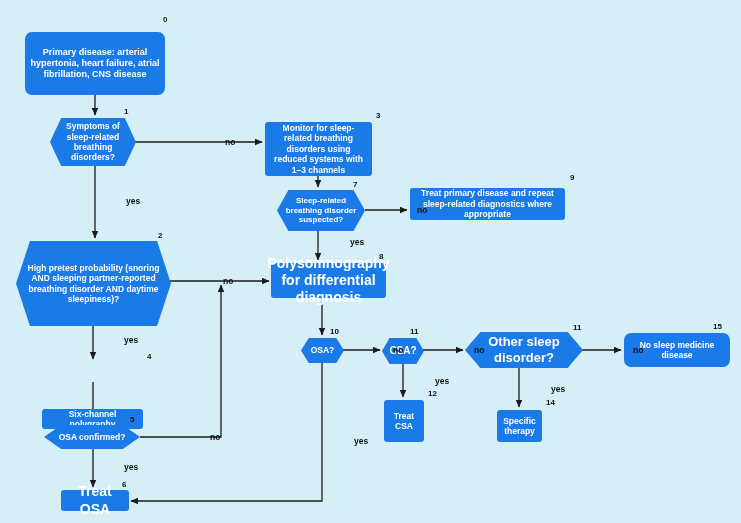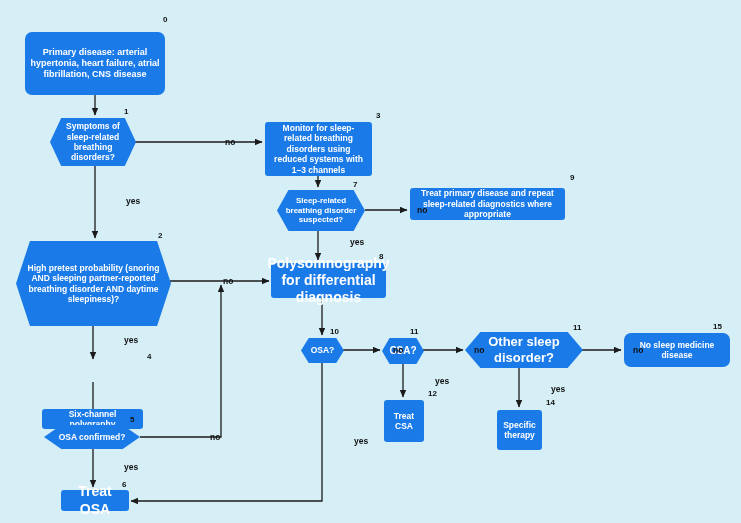--- a/index.html
+++ b/index.html
@@ -174,21 +174,21 @@
   <div class="node rect" style="left:384px; top:400px; width:40px; height:42px; font-size:8.5px;">
     <span>Treat CSA</span>
   </div>
   <div class="nodenum" style="left:428px; top:389px;">12</div>
 
   <div class="node hex" style="left:465px; top:332px; width:118px; height:36px; font-size:13px;">
     <span>Other sleep disorder?</span>
   </div>
   <div class="nodenum" style="left:573px; top:323px;">11</div>
 
-  <div class="node rect" style="left:497px; top:410px; width:45px; height:40px; font-size:8.5px;justify-content:flex-end;">
+  <div class="node rect" style="left:497px; top:410px; width:45px; height:32px; font-size:8.5px;justify-content:flex-end;">
     <span>Specific therapy</span>
   </div>
   <div class="nodenum" style="left:546px; top:398px;">14</div>
 
   <div class="node rect round" style="left:624px; top:333px; width:106px; height:34px; font-size:8.5px;">
     <span>No sleep medicine disease</span>
   </div>
   <div class="nodenum" style="left:713px; top:322px;">15</div>
 
   <div class="edgelabel" style="left:185px; top:137px;">no</div>

